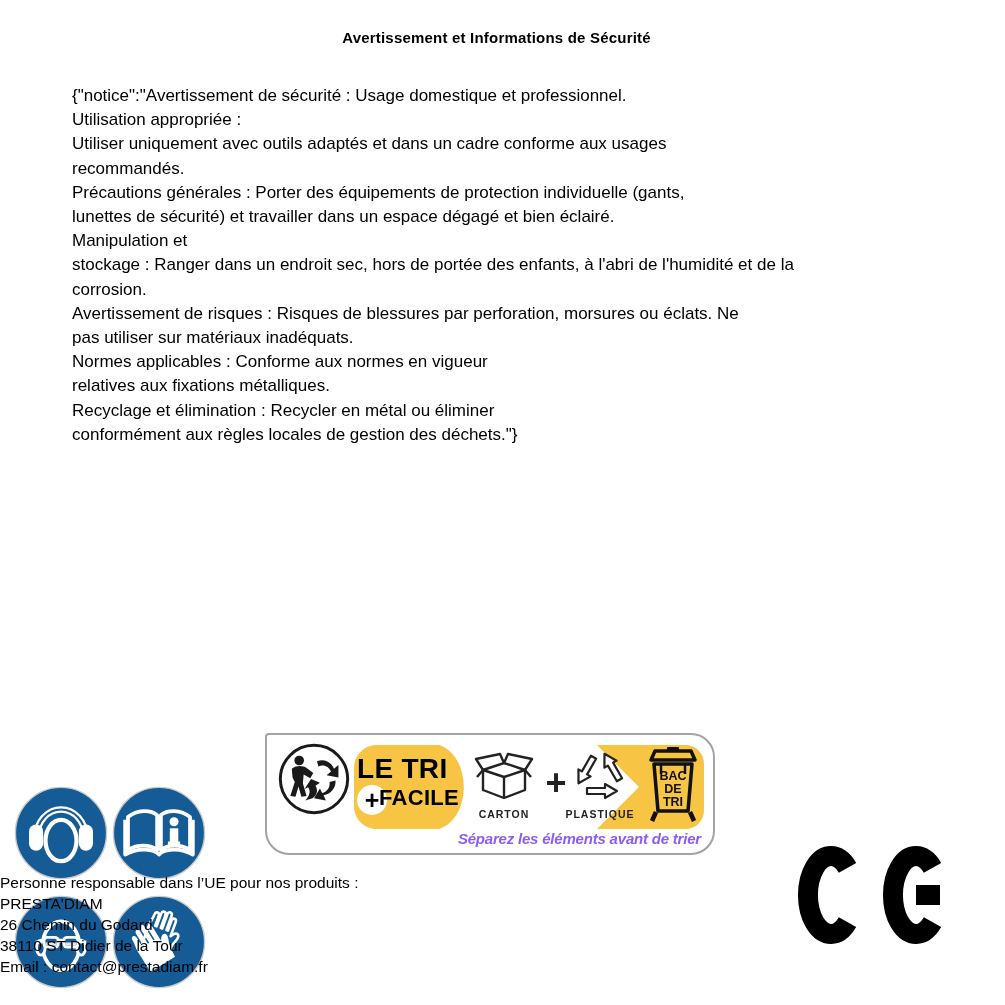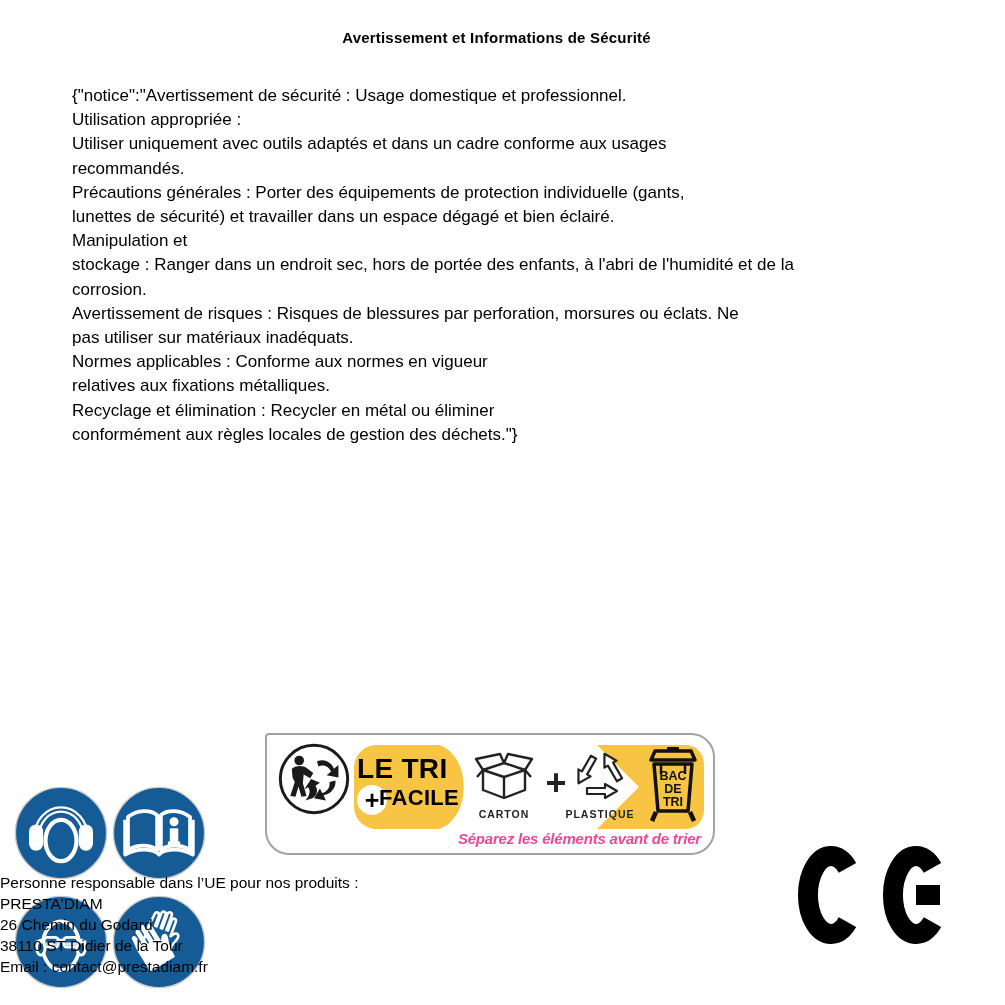--- a/index.html
+++ b/index.html
@@ -38,21 +38,21 @@
     position:absolute;left:90px;top:50px;width:30px;height:30px;border-radius:50%;
     background:#fff;display:flex;align-items:center;justify-content:center;
     font-size:25px;font-weight:800;line-height:1;
   }
   .facile{
     position:absolute;left:112px;top:52px;font-size:22px;font-weight:800;
     letter-spacing:.3px;line-height:1;
   }
   .tri-caption{
     position:absolute;right:12px;top:95px;font-size:15px;font-weight:bold;
-    font-style:italic;letter-spacing:-.2px;color:#ec4899;
+    font-style:italic;letter-spacing:-.2px;color:#8b5cf6;
   }
   
   .responsible{
     position:absolute;left:0;top:872px;width:1005px;text-align:left;
     font-size:15.5px;font-weight:normal;line-height:21px;white-space:pre-line;
   }
   .ce{position:absolute;left:797px;top:843px;width:145px;height:104px;}
 </style>
 </head>
 <body>

